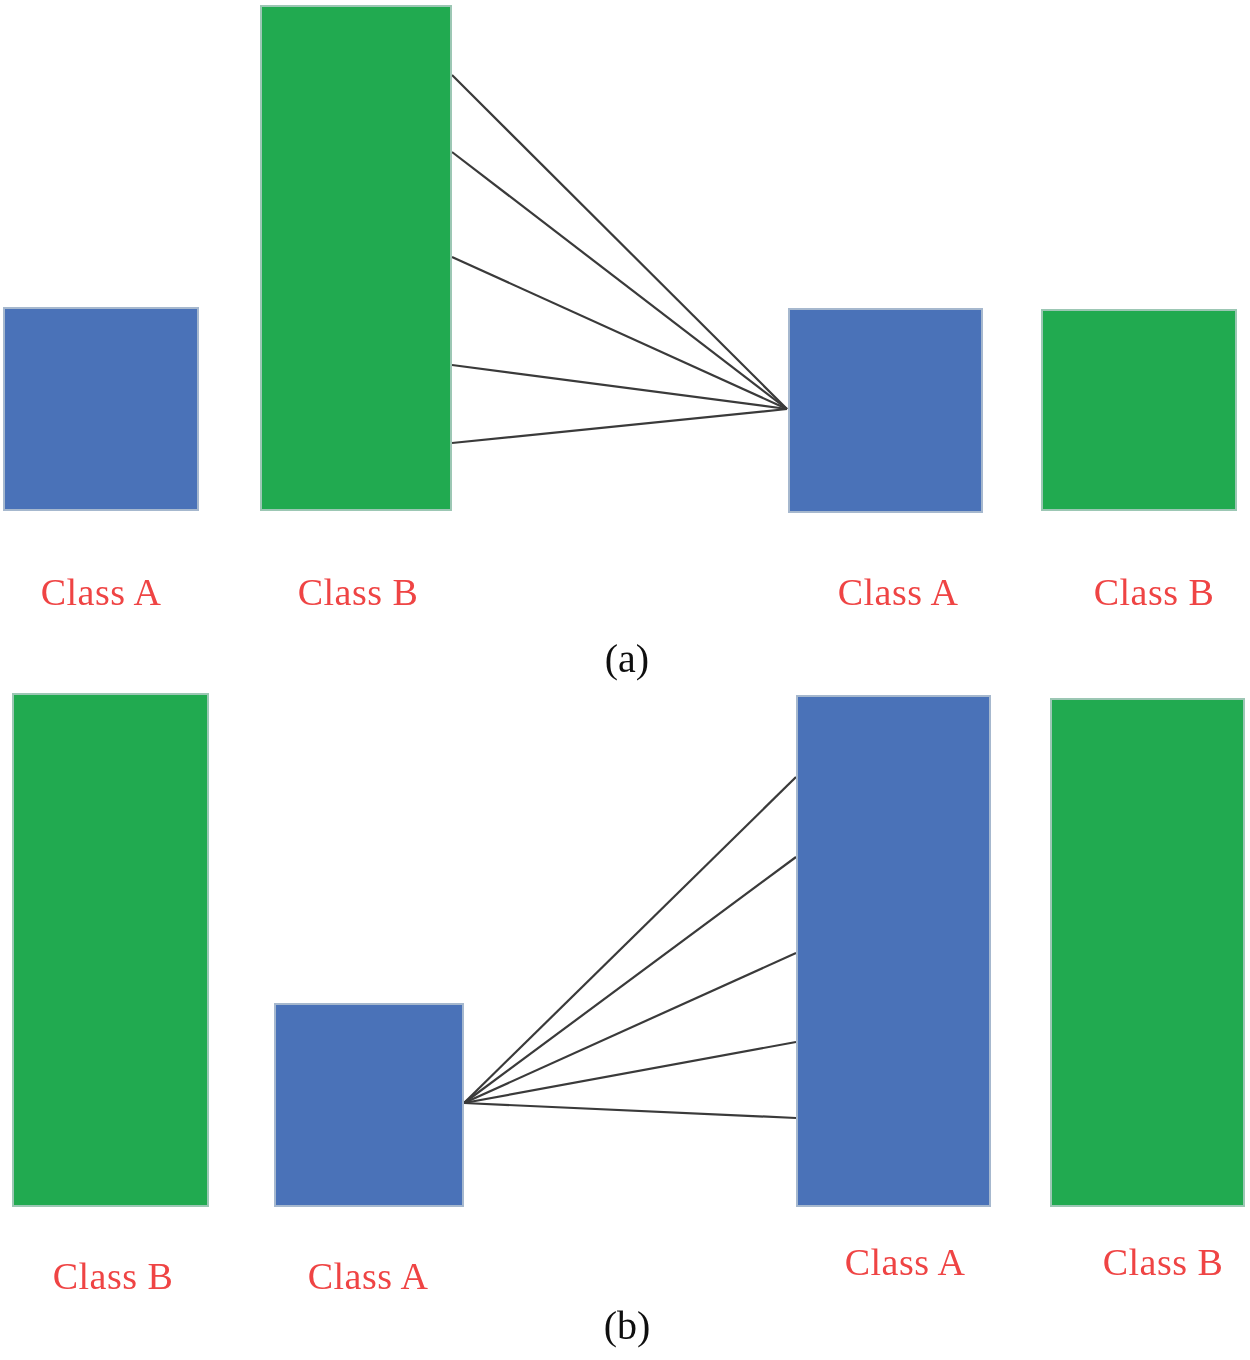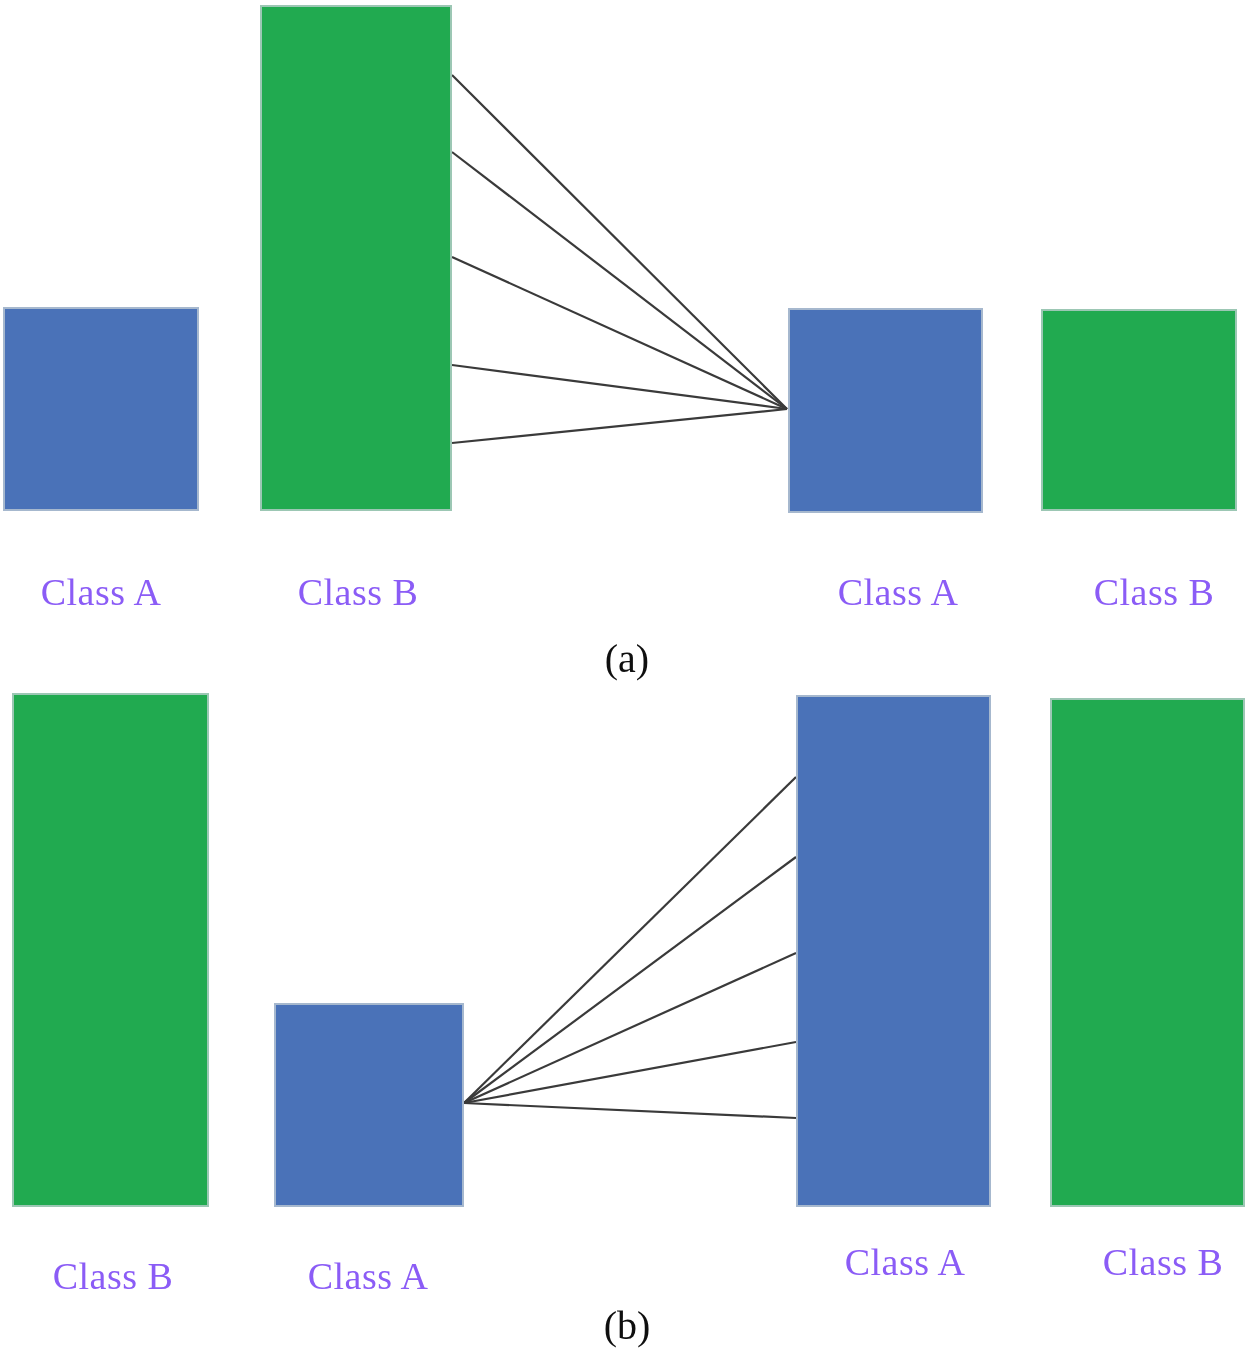--- a/index.html
+++ b/index.html
@@ -25,21 +25,21 @@
   }
   .bar {
     position: absolute;
     box-sizing: border-box;
     border: 2px solid rgba(198, 208, 214, 0.75);
   }
   .bar-label {
     position: absolute;
     transform: translate(-50%, -50%);
     font-size: 38px;
-    color: #8b5cf6;
+    color: #ef4444;
     white-space: nowrap;
     letter-spacing: 0.5px;
   }
   .caption {
     position: absolute;
     transform: translate(-50%, -50%);
     font-size: 40px;
     color: #0f0f0f;
     white-space: nowrap;
   }

